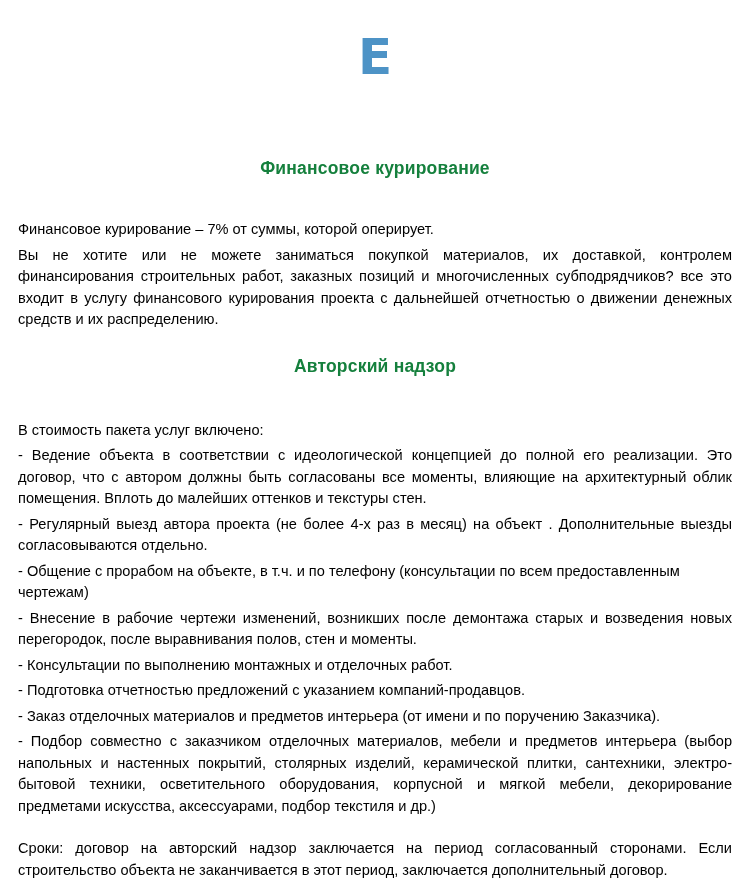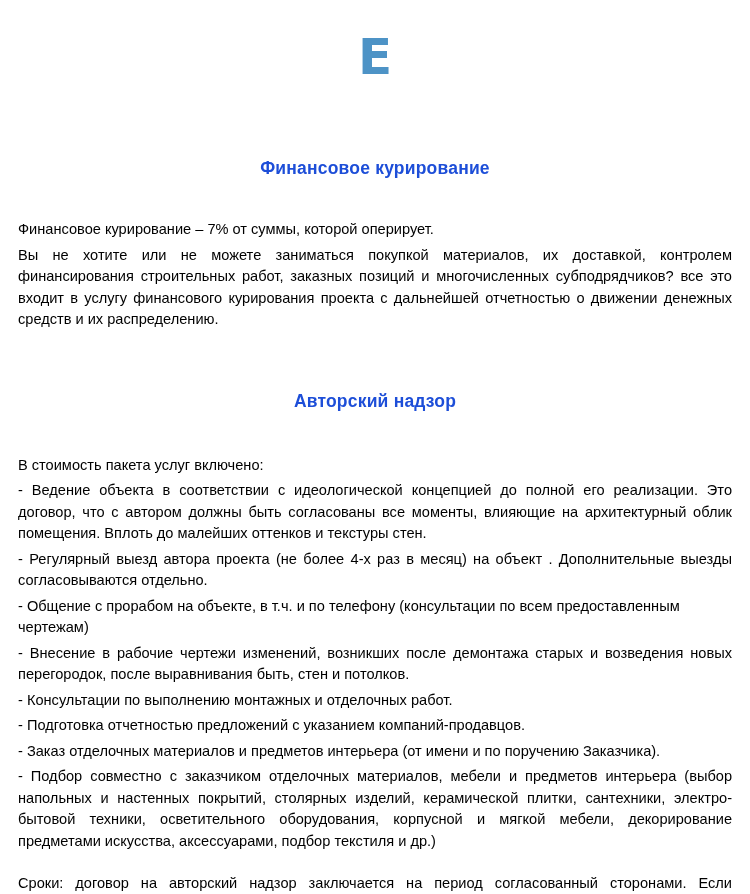--- a/index.html
+++ b/index.html
@@ -50,42 +50,42 @@
     width: 722px;
   }
 
   h2.section-title {
     margin: 0;
     text-align: center;
     font-family: "Liberation Sans", sans-serif;
     font-weight: 700;
     font-size: 17.5px;
     letter-spacing: 0.2px;
-    color: #1d4ed8;
+    color: #15803d;
     line-height: 1.2;
   }
 
   .title-fin { margin-bottom: 0; padding-top: 3px; }
   .title-avt { padding-top: 0; }
 
   p.body, div.body {
     margin: 4px;
     font-size: 14.6px;
     line-height: 21.5px;
     color: #000000;
     font-family: "Liberation Sans", sans-serif;
   }
 
   .just { text-align: justify; text-justify: inter-word; }
 
   .bold { font-weight: 400; }
 
   
   .blk-intro { margin-top: 40px; }
-  .gap-avt   { margin-top: 60px; }
+  .gap-avt   { margin-top: 25px; }
   .blk-incl  { margin-top: 43px; }
   .blk-srok  { margin-top: 21px; }
 </style>
 </head>
 <body>
 
 <div class="page">
 
   <div class="logo-wrap">
     <span class="logo-letter" style="color: rgb(77, 147, 198);">E</span>
@@ -103,21 +103,21 @@
     <div class="gap-avt">
       <h2 class="section-title title-avt">Авторский надзор</h2>
     </div>
 
     <div class="blk-incl">
       <p class="body bold">В стоимость пакета услуг включено:</p>
 
       <p class="body just">- Ведение объекта в соответствии с идеологической концепцией до полной его реализации. Это договор, что с автором должны быть согласованы все моменты, влияющие на архитектурный облик помещения. Вплоть до малейших оттенков и текстуры стен.</p>
       <p class="body just">-  Регулярный выезд автора проекта (не более 4-х раз в месяц) на объект . Дополнительные выезды согласовываются отдельно.</p>
       <p class="body">- Общение с прорабом на объекте, в т.ч. и по телефону (консультации по всем предоставленным чертежам)</p>
-      <p class="body just">- Внесение в рабочие чертежи изменений, возникших после демонтажа старых и возведения новых перегородок, после выравнивания быть, стен и потолков.</p>
+      <p class="body just">- Внесение в рабочие чертежи изменений, возникших после демонтажа старых и возведения новых перегородок, после выравнивания полов, стен и моменты.</p>
       <p class="body">- Консультации по выполнению монтажных и отделочных работ.</p>
       <p class="body">- Подготовка отчетностью предложений с указанием компаний-продавцов.</p>
       <p class="body">- Заказ отделочных материалов и предметов интерьера (от имени и по поручению Заказчика).</p>
       <p class="body just">- Подбор совместно с заказчиком отделочных материалов, мебели и предметов интерьера (выбор напольных и настенных покрытий, столярных изделий, керамической плитки, сантехники, электро-бытовой техники, осветительного оборудования, корпусной и мягкой мебели, декорирование предметами искусства, аксессуарами, подбор текстиля и др.)</p>
     </div>
 
     <div class="blk-srok">
       <p class="body just"><span class="bold">Сроки:</span><span> договор на авторский надзор заключается на период согласованный сторонами. Если строительство объекта не заканчивается в этот период, заключается дополнительный договор.</span></p>
     </div>
 

